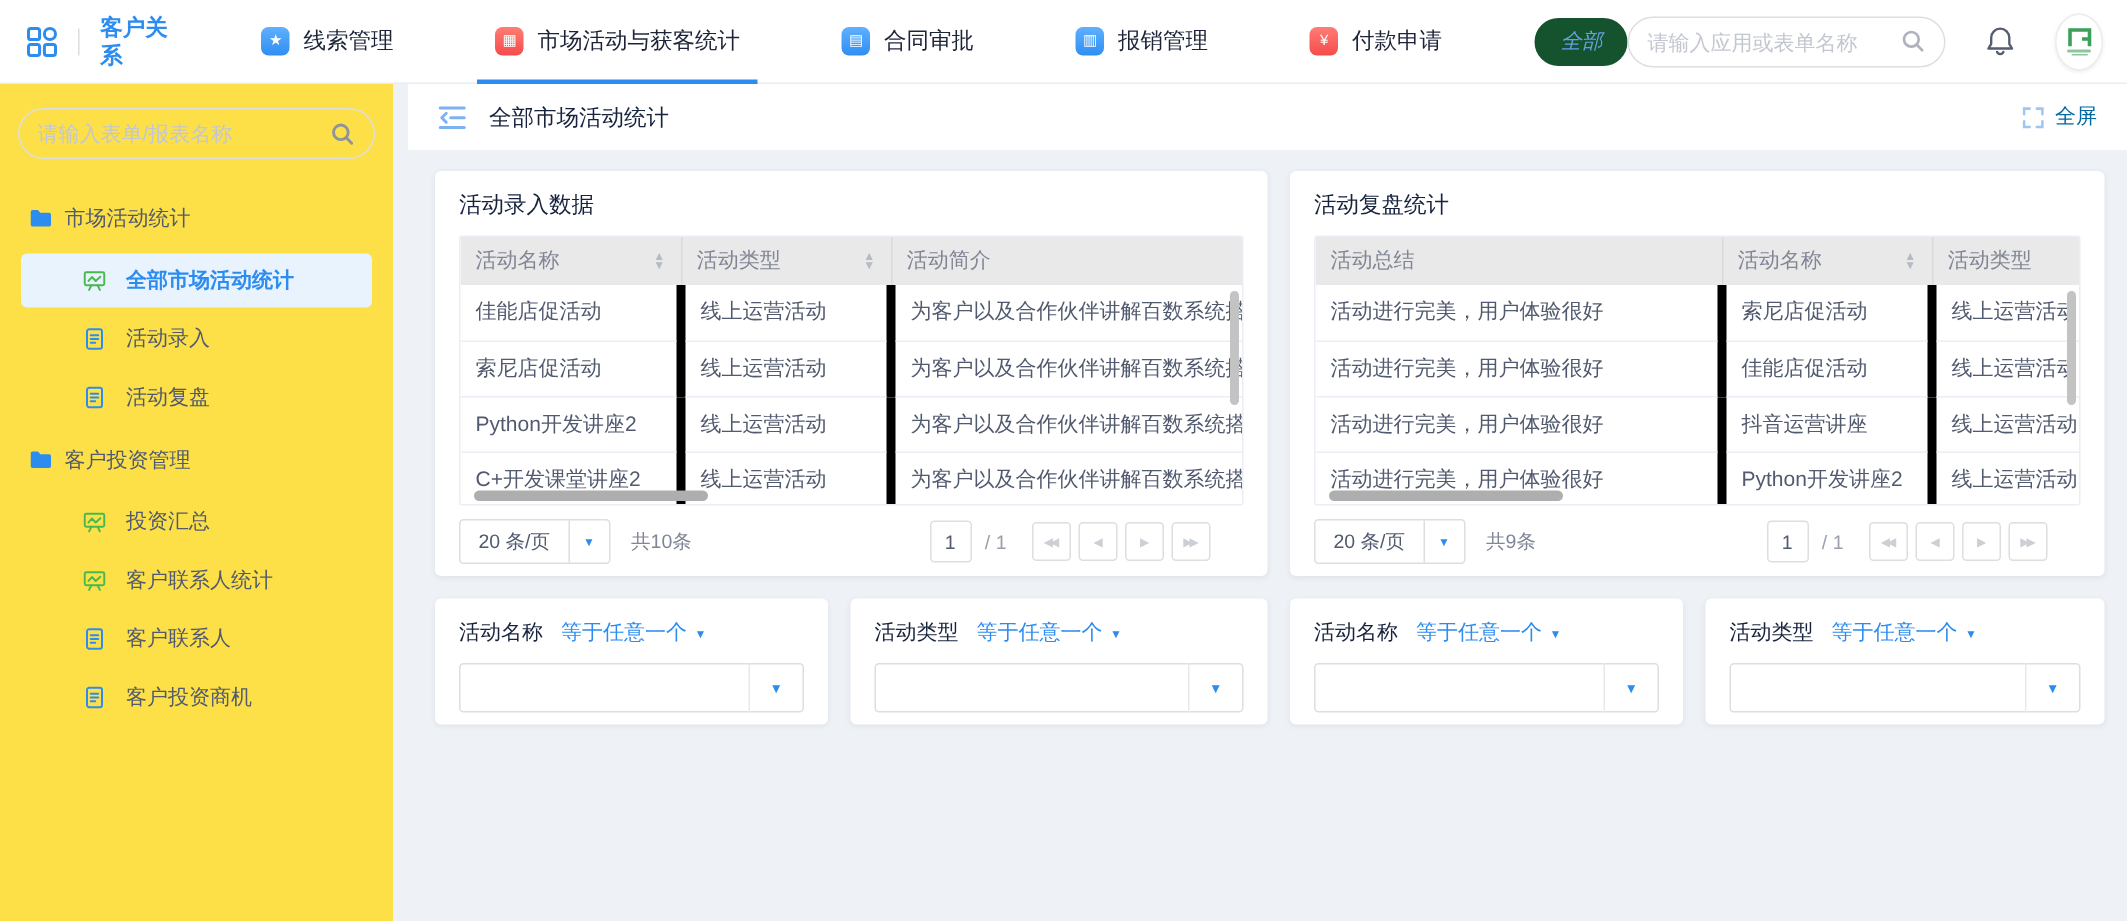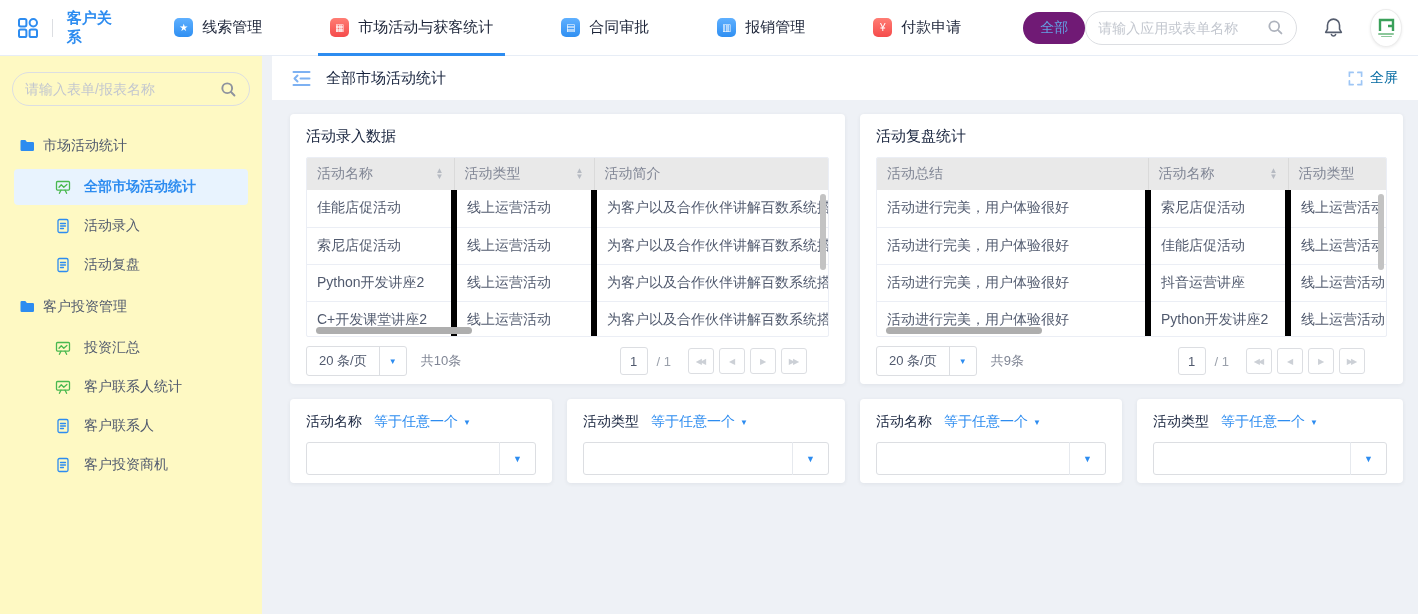--- a/index.html
+++ b/index.html
@@ -16,39 +16,39 @@
   .workspace{ color:#2d8cf0; font-weight:bold; font-size:15px; margin-right:24px; cursor:pointer;}
   .tabs{ display:flex; height:56px; align-items:stretch;}
   .tab{ display:flex; align-items:center; gap:9px; padding:0 12px; margin:0 22px;
     border-bottom:3px solid transparent; border-top:3px solid transparent; cursor:pointer; white-space:nowrap;}
   .tab.active{ border-bottom-color:#2d8cf0;}
   .tab-label{ font-size:15px; color:#1c2438;}
   .tabicon{ width:19px; height:19px; border-radius:5px; color:#fff; font-size:10px;
     display:flex; align-items:center; justify-content:center; line-height:1;}
   .tabicon.blue{ background:linear-gradient(180deg,#5fb0ff,#2f8ff2);}
   .tabicon.red{ background:linear-gradient(180deg,#ff7d74,#f54b4b);}
-  .all-pill{ background:#701a75; color:#63a0e3; padding:7px 17px; border-radius:16px;
-    font-size:14px; margin-left:28px; cursor:pointer; white-space:nowrap;}
+  .all-pill{ background:#14532d; color:#63a0e3; padding:7px 17px; border-radius:16px;
+    font-size:14px; margin-left:28px; cursor:pointer; white-space:nowrap;font-style:italic;}
   .tb-search{ margin-left:auto; width:212px; height:34px; border:1px solid #dcdee2;
     border-radius:17px; display:flex; align-items:center; padding:0 12px; background:#fff;}
   .tb-search input, .side-search input{ border:none; outline:none; flex:1; font-size:14px;
     color:#515a6e; min-width:0; font-family:inherit; background:transparent;}
   .tb-search input::placeholder, .side-search input::placeholder{ color:#c3c7cf;}
   .mag{ display:flex; align-items:center;}
   .bell{ margin:0 26px; display:flex; align-items:center; cursor:pointer;}
   .avatar{ width:38px; height:38px; border-radius:50%; border:1px solid #ececec;
     display:flex; flex-direction:column; align-items:center; justify-content:center;
     gap:2px; background:#fff; cursor:pointer; box-shadow:0 1px 3px rgba(0,0,0,.08);}
   .avatar .bars{ display:flex; flex-direction:column; gap:1px; align-items:center;}
   .avatar .bars i{ display:block; height:2px; background:#8cc79b; border-radius:1px;}
   .avatar .bars i:first-child{ width:16px;}
   .avatar .bars i:last-child{ width:11px; height:1.5px;}
   
   .shell{ display:flex; height:558px;}
-  .sidebar{ width:262px; background:#fef9c3; padding-top:16px; flex-shrink:0; overflow:hidden;}
+  .sidebar{ width:262px; background:#fde047; padding-top:16px; flex-shrink:0; overflow:hidden;}
   .side-search{ margin:0 12px 20px; height:34px; border:1px solid #dcdee2; border-radius:17px;
     display:flex; align-items:center; padding:0 12px;}
   .group-row{ display:flex; align-items:center; gap:8px; padding:11px 16px 11px 19px;
     color:#515a6e; cursor:pointer; font-size:14px;}
   .group{ margin-bottom:4px;}
   .side-item{ display:flex; align-items:center; gap:13px; height:36px; margin:3px 14px;
     padding:0 10px 0 41px; border-radius:4px; cursor:pointer; font-size:14px; color:#515a6e;}
   .side-item.active{ background:#e8f3fe; color:#2d8cf0; font-weight:bold;}
   .side-item .label{ white-space:nowrap;}
   .icon16{ width:16px; height:16px; display:flex; align-items:center; justify-content:center; flex-shrink:0;}

